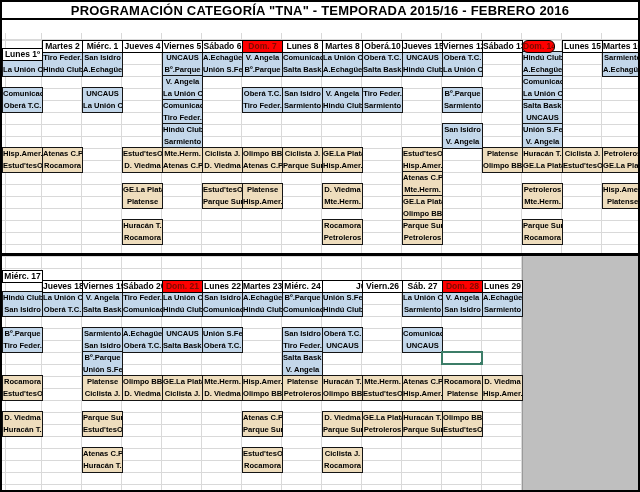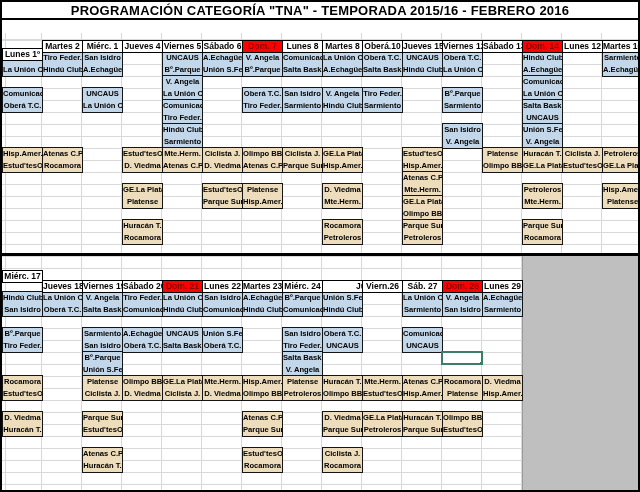--- a/index.html
+++ b/index.html
@@ -73,22 +73,22 @@
       <div class="dayhead" style="left: 120px; top: 38px; width: 41px;">Jueves 4</div>
       <div class="dayhead" style="left: 160px; top: 38px; width: 41px;">Viernes 5</div>
       <div class="dayhead" style="left: 200px; top: 38px; width: 41px;">Sábado 6</div>
       <div class="dayhead red" style="left: 240px; top: 38px; width: 41px;">Dom. 7</div>
       <div class="dayhead" style="left: 280px; top: 38px; width: 41px;">Lunes 8</div>
       <div class="dayhead" style="left: 320px; top: 38px; width: 41px;">Martes 8</div>
       <div class="dayhead" style="left: 360px; top: 38px; width: 41px;">Oberá.10</div>
       <div class="dayhead" style="left: 400px; top: 38px; width: 41px;">Jueves 15</div>
       <div class="dayhead" style="left: 440px; top: 38px; width: 41px;">Viernes 12</div>
       <div class="dayhead" style="left: 480px; top: 38px; width: 41px;">Sábado 13</div>
-      <div class="dayhead red" style="left: 520px; top: 38px; width: 41px;">Dom. 14</div>
-      <div class="dayhead" style="left: 560px; top: 38px; width: 41px;">Lunes 12</div>
+      <div class="dayhead red" style="left: 520px; top: 38px; width: 33px; border-radius: 6px;">Dom. 14</div>
+      <div class="dayhead" style="left: 560px; top: 38px; width: 41px;">Lunes 15</div>
       <div class="dayhead" style="left: 600px; top: 38px; width: 41px;">Martes 16</div>
       <div class="block blue" style="left: 0px; top: 49px; width: 41px; height: 26px;">
         <div class="teamcell">Salta Bask.</div>
         <div class="teamcell">La Unión C.</div>
       </div>
       <div class="block blue" style="left: 0px; top: 85px; width: 41px; height: 26px;">
         <div class="teamcell">Comunicac</div>
         <div class="teamcell">Oberá T.C.</div>
       </div>
       <div class="block tan" style="left: 0px; top: 145px; width: 41px; height: 26px;">

